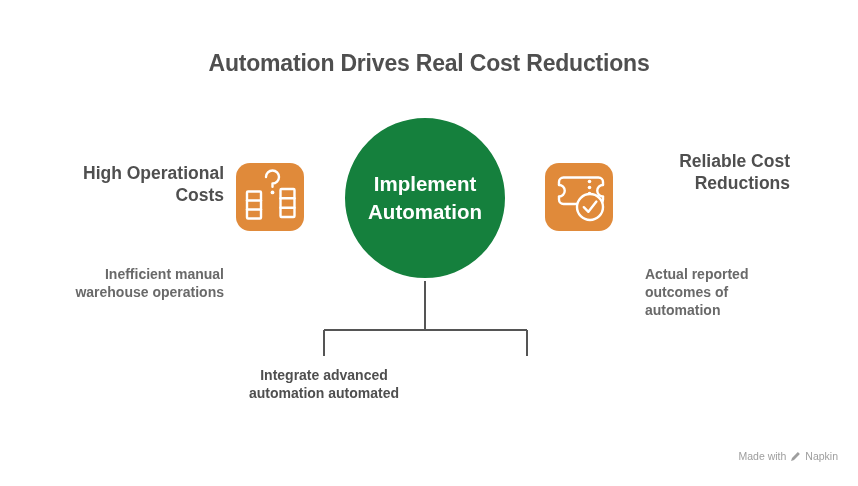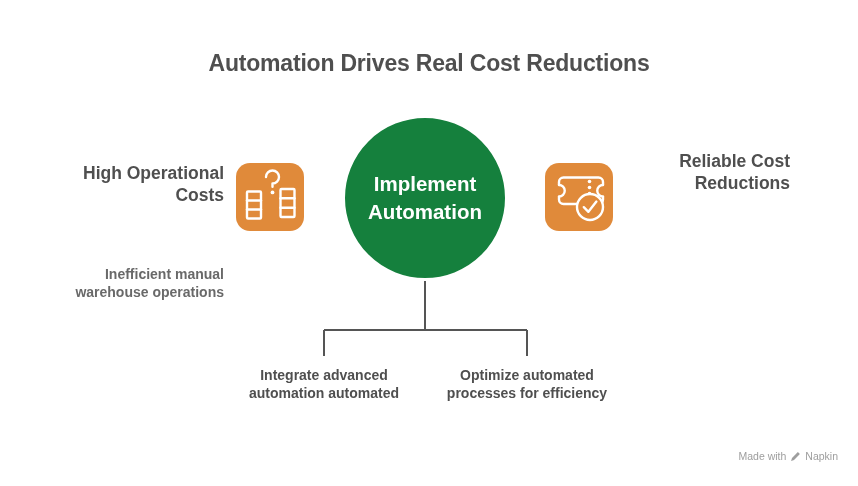--- a/index.html
+++ b/index.html
@@ -74,27 +74,27 @@
       <path d="M58 22 A5.7 5.7 0 0 0 58 33.5" fill="none" stroke="#ffffff" stroke-width="2.4" stroke-linecap="round"></path>
       <circle cx="44.5" cy="18.5" r="1.8" fill="#ffffff"></circle>
       <circle cx="44.5" cy="24.5" r="1.8" fill="#ffffff"></circle>
       <circle cx="44.5" cy="30.5" r="1.8" fill="#ffffff"></circle>
       <circle cx="45" cy="44" r="13" fill="#e08a3a" stroke="#ffffff" stroke-width="2.4"></circle>
       <path d="M38.8 44.2 L43.4 48.8 L51.4 38.6" fill="none" stroke="#ffffff" stroke-width="2.4" stroke-linecap="round" stroke-linejoin="round"></path>
     </svg>
   </div>
 
   <div class="side-heading right-heading">Reliable Cost Reductions</div>
+  <div class="side-sub right-sub">Actual reported outcomes of automation</div>
 
   <svg class="connector" width="858" height="486" viewBox="0 0 858 486">
     <path d="M425 281 L425 330 M324 330 L527 330 M324 330 L324 356 M527 330 L527 356" fill="none" stroke="#555555" stroke-width="2"></path>
   </svg>
 
   <div class="branch branch-1">Integrate advanced automation automated</div>
-  <div class="branch branch-2">Optimize automated processes for efficiency</div>
 
   <div class="watermark">
     <span>Made with</span>
     <svg width="11" height="11" viewBox="0 0 12 12">
       <path d="M8.6 1.2 L10.8 3.4 L4.4 9.8 L1.2 10.8 L2.2 7.6 Z" fill="#9e9e9e"></path>
     </svg>
     <span>Napkin</span>
   </div>
 
 </div>

